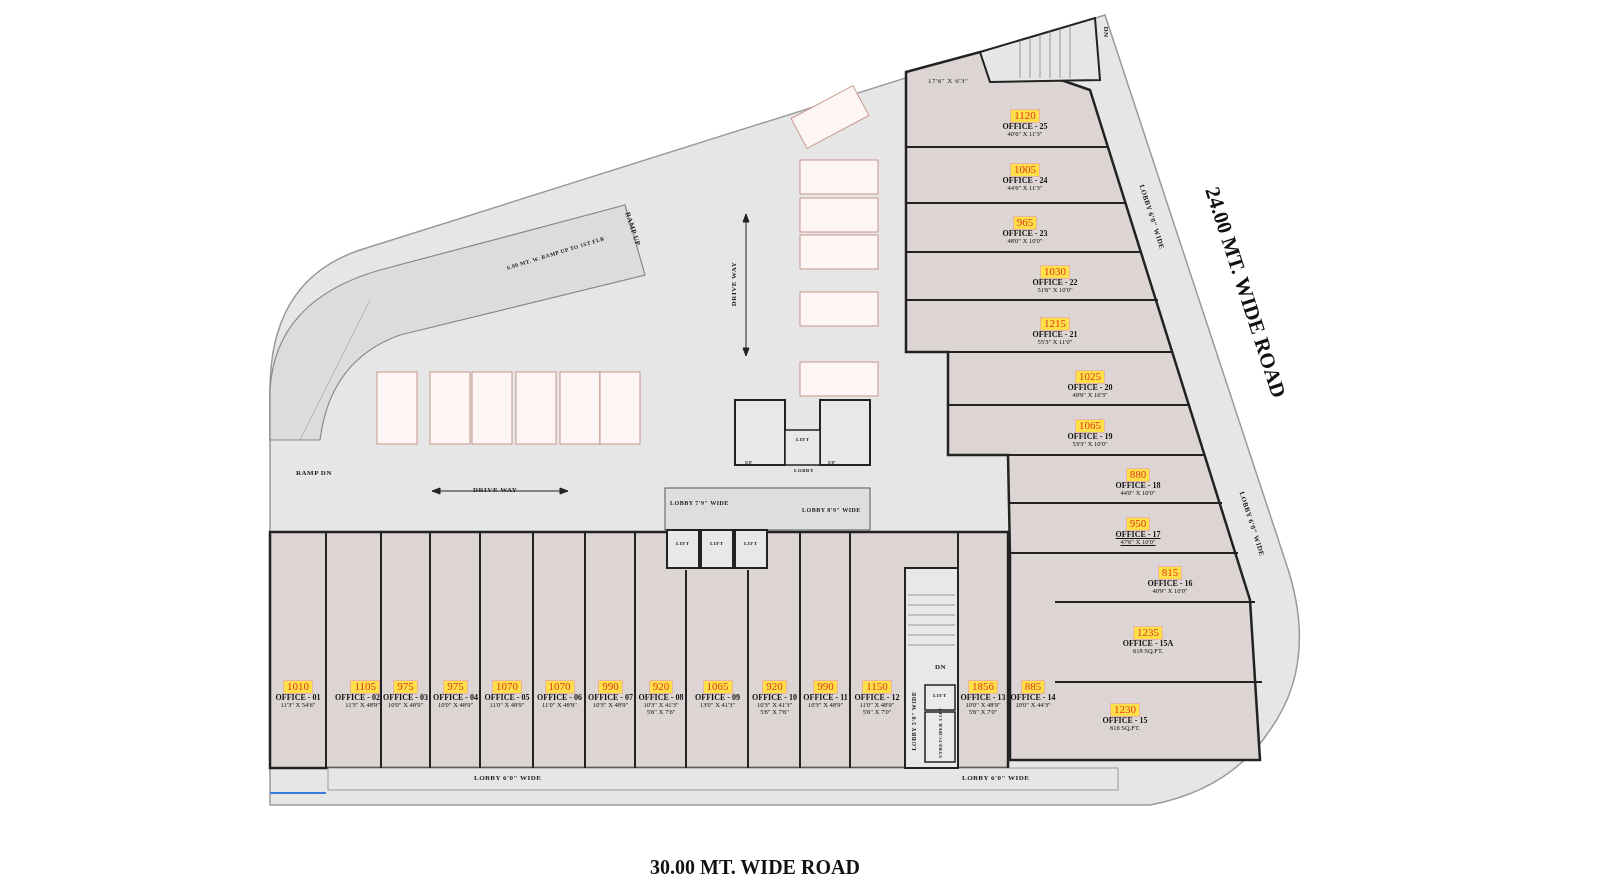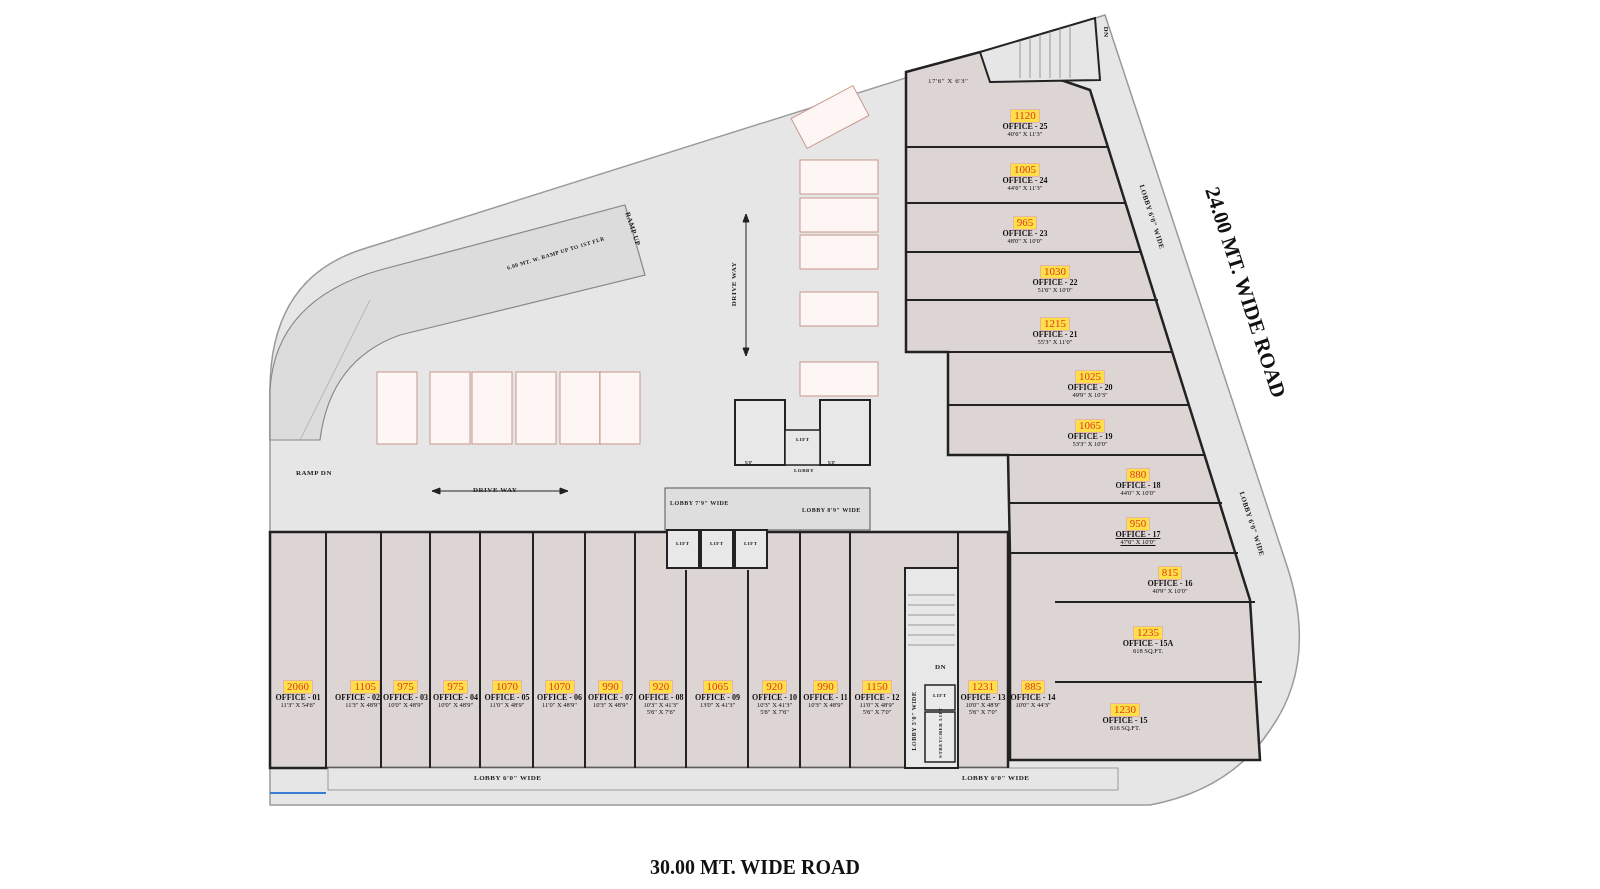--- a/index.html
+++ b/index.html
@@ -137,21 +137,21 @@
 <div class="small" style="left:828px;top:460px;font-size:5px;">UP</div>
 <div class="small" style="left:796px;top:437px;font-size:5px;">LIFT</div>
 <div class="small" style="left:794px;top:468px;font-size:5px;">LOBBY</div>
 <div class="small" style="left:676px;top:541px;font-size:5px;">LIFT</div>
 <div class="small" style="left:710px;top:541px;font-size:5px;">LIFT</div>
 <div class="small" style="left:744px;top:541px;font-size:5px;">LIFT</div>
 <div class="small" style="left:933px;top:693px;font-size:5px;">LIFT</div>
 <div class="small" style="left:915px;top:730px;font-size:5px;transform:rotate(-90deg);">STRETCHER LIFT</div>
 
 <div class="lbl" style="left:272px;top:677px;width:52px;">
-  <div class="area">2060</div>
+  <div class="area">1010</div>
   <div class="oname">OFFICE - 01</div>
   <div class="odim">11'3" X 54'6"</div>
 </div>
 <div class="lbl" style="left:328px;top:677px;width:52px;text-align:right;">
   <div class="area">1105</div>
   <div class="oname">OFFICE - 02</div>
   <div class="odim">11'3" X 48'9"</div>
 </div>
 <div class="lbl" style="left:381px;top:677px;width:49px;">
   <div class="area">975</div>
@@ -200,21 +200,21 @@
   <div class="oname">OFFICE - 11</div>
   <div class="odim">10'3" X 48'9"</div>
 </div>
 <div class="lbl" style="left:851px;top:677px;width:52px;">
   <div class="area">1150</div>
   <div class="oname">OFFICE - 12</div>
   <div class="odim">11'0" X 48'9"</div>
   <div class="odim">5'6" X 7'0"</div>
 </div>
 <div class="lbl" style="left:958px;top:677px;width:50px;">
-  <div class="area">1231</div>
+  <div class="area">1856</div>
   <div class="oname">OFFICE - 13</div>
   <div class="odim">10'0" X 48'9"</div>
   <div class="odim">5'6" X 7'0"</div>
 </div>
 <div class="lbl" style="left:1008px;top:677px;width:50px;">
   <div class="area">885</div>
   <div class="oname">OFFICE - 14</div>
   <div class="odim">10'0" X 44'3"</div>
 </div>
 

